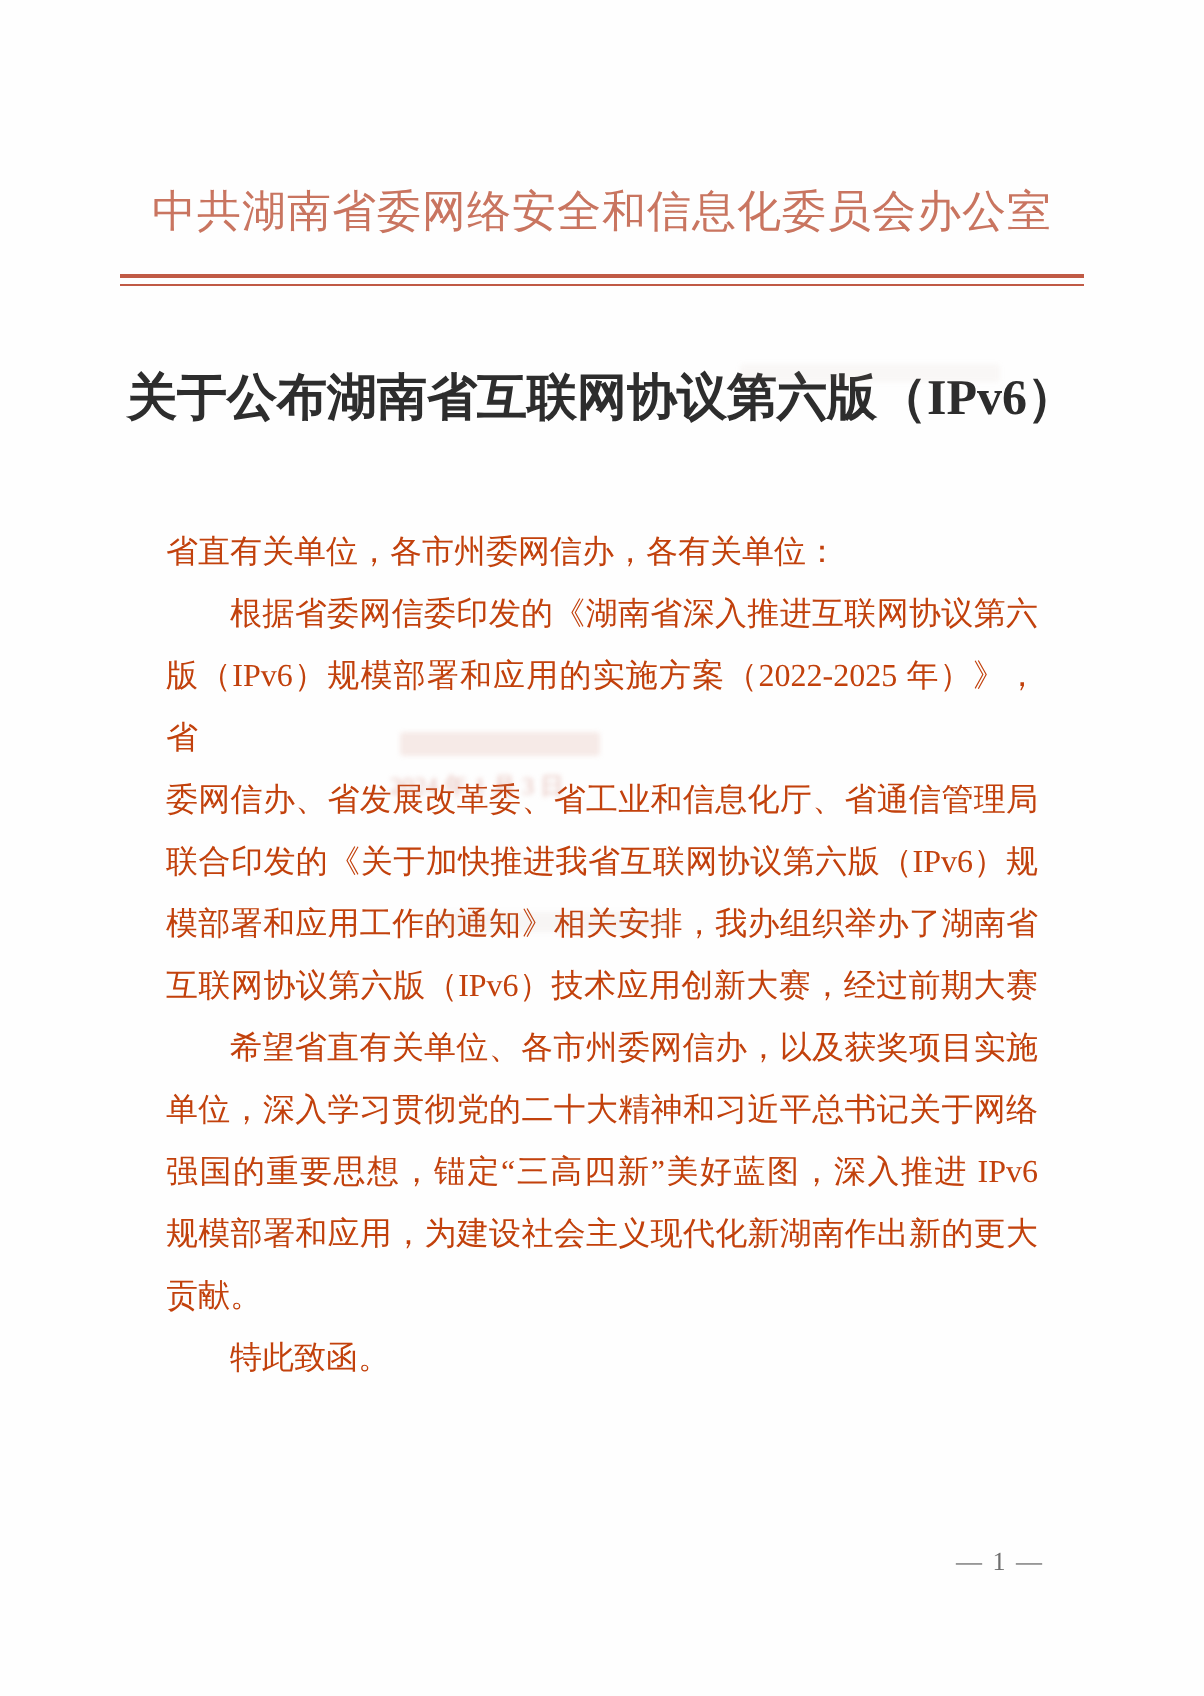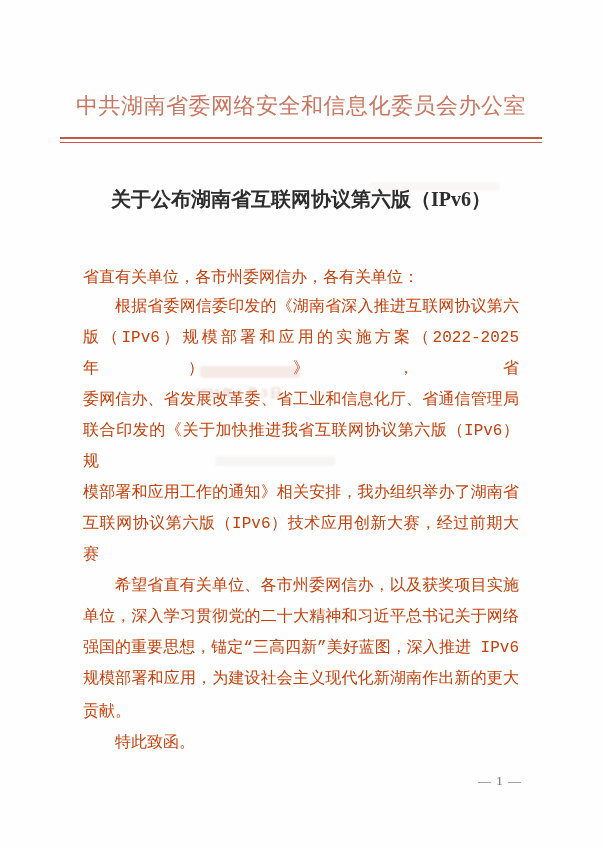--- a/index.html
+++ b/index.html
@@ -29,40 +29,39 @@
     width: 482px;
     margin: 11px auto 0;
     height: 2.5px;
     border-top: 2.5px solid #c05a45;
     border-bottom: 1.6px solid #c05a45;
   }
   
   .doc-title {
     margin-top: 42px;
     text-align: center;
-    font-size: 20px;
+    font-size: 25px;
     line-height: 29px;
     font-weight: 700;
     color: #2d2d2d;
   }
   
   .body-text {
     width: 436px;
     margin: 47px auto 0;
     font-size: 16px;
     line-height: 31px;
     color: #c2410c;
   }
   .line { text-align: left; }
   .indent { text-indent: 2em; }
   .fill {
     text-align: justify;
     text-align-last: justify;
     text-justify: inter-character;
-    font-family: Liberation Mono, monospace;
   }
   
   .page-number {
     position: absolute;
     top: 773px; left: 468px;
     width: 64px;
     text-align: center;
     font-size: 13px;
     color: #6e6e6e;
     letter-spacing: 1px;

